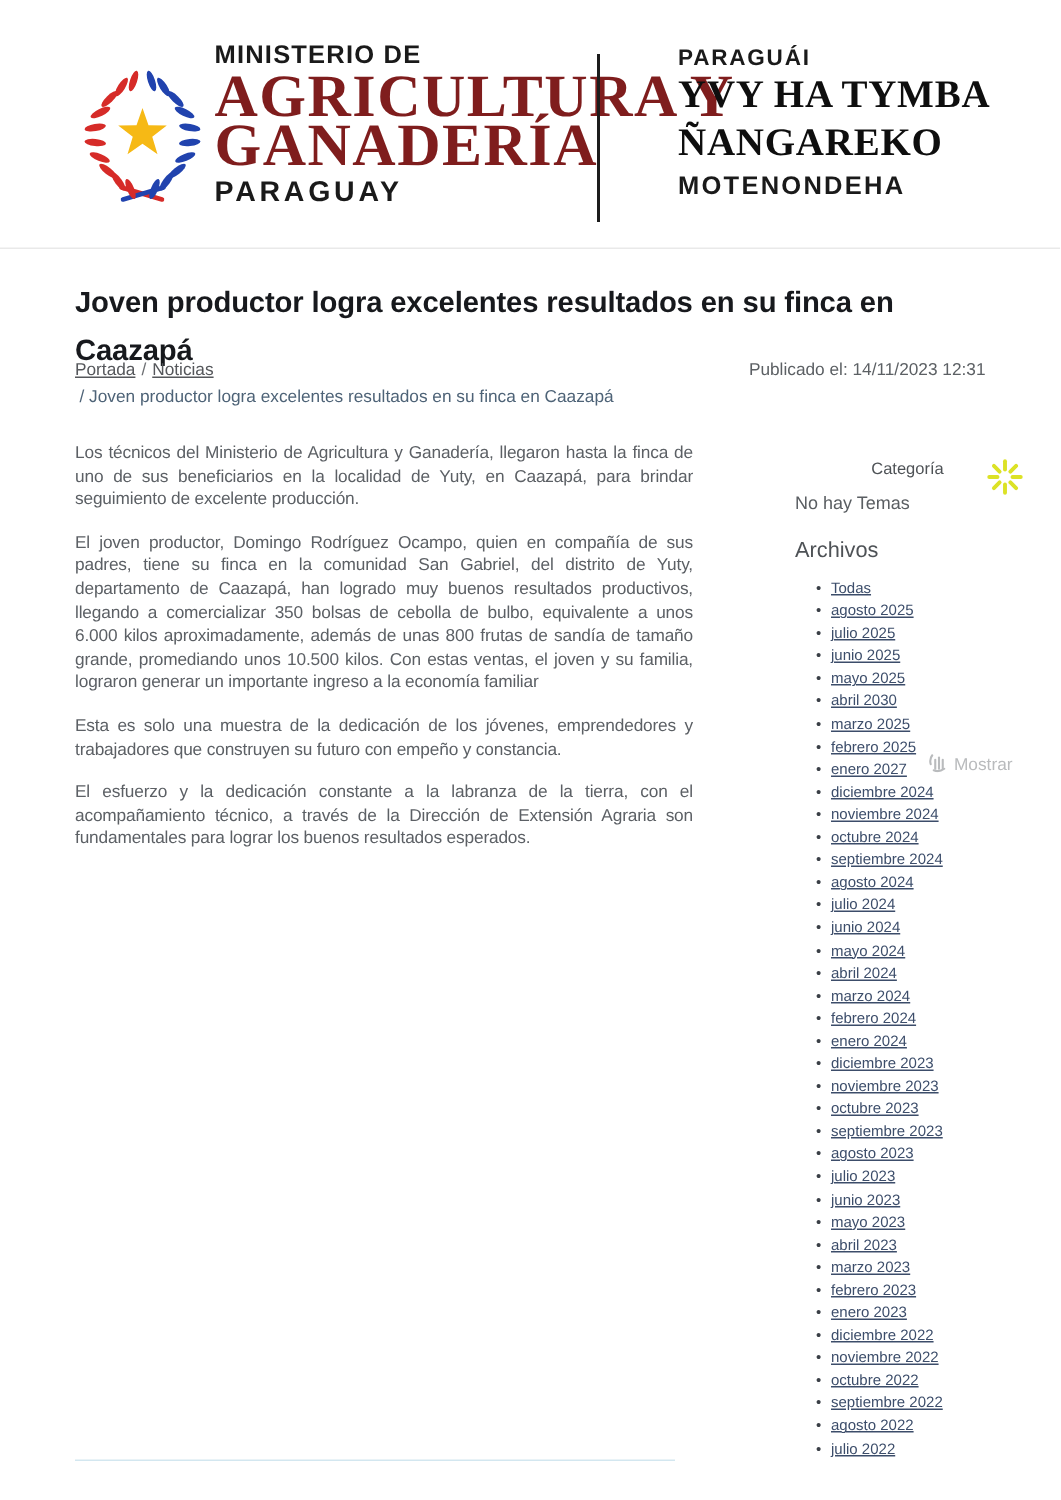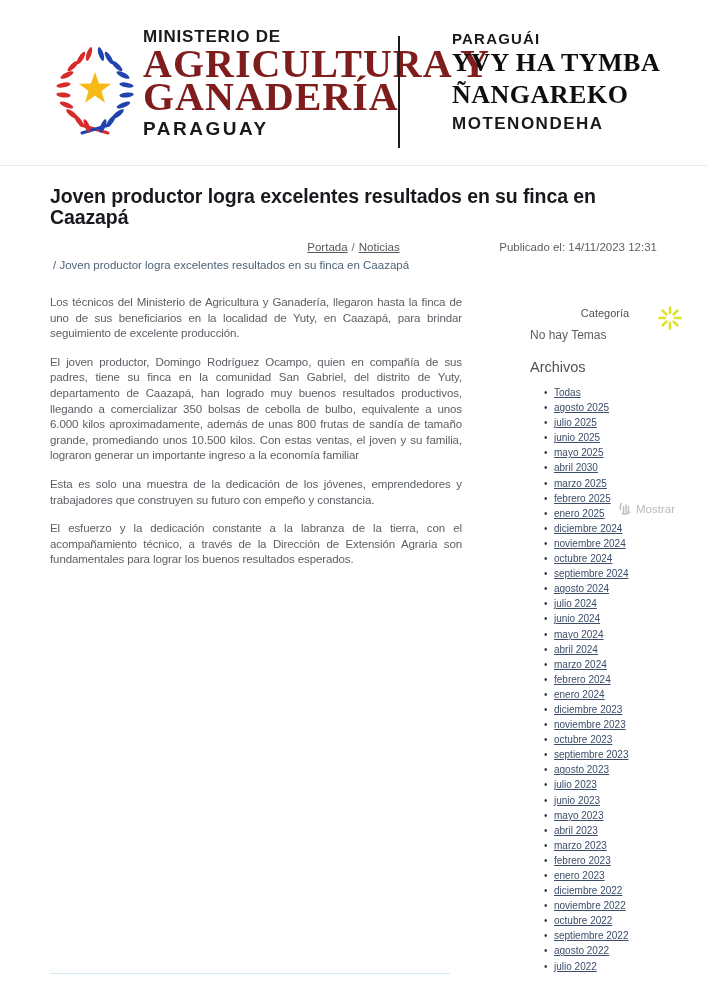--- a/index.html
+++ b/index.html
@@ -16,22 +16,22 @@
   .logo-divider{position:absolute;left:398px;top:36px;width:2px;height:112px;background:#1c1c1c;}
   .guarani-text{position:absolute;left:424px;top:30px;color:#101114;margin-left:28px;}
   .g-line1{font-size:15px;font-weight:600;letter-spacing:1.2px;color:#1a1a1a;}
   .g-line2,.g-line3{font-family:"Liberation Serif", serif;font-weight:700;font-size:26px;
                     line-height:32px;letter-spacing:.5px;color:#0e0e0e;}
   .g-line4{font-size:17px;font-weight:700;letter-spacing:1.5px;margin-top:3px;color:#1a1a1a;}
   .header-rule{position:absolute;left:0;top:165px;width:707px;height:1px;background:#e9e9e9;}
 
   
   .page-title{position:absolute;left:50px;top:186px;width:612px;font-size:19.5px;font-weight:700;
-              line-height:21px;color:#17191d;letter-spacing:-.1px;}
-  .meta-row{position:absolute;left:50px;top:241px;width:607px;font-size:11.5px;color:#55575b;text-align:center;}
+              line-height:32px;color:#17191d;letter-spacing:-.1px;}
+  .meta-row{position:absolute;left:50px;top:241px;width:607px;font-size:11.5px;color:#55575b;}
   .crumb-link{color:#55575b;text-decoration:underline;cursor:pointer;}
   .crumb-sep{color:#6d6f73;padding:0 4px;}
   .published{position:absolute;right:0;top:0;color:#5c6064;}
   .crumb-current{position:absolute;left:53px;top:259px;width:440px;font-size:11.5px;color:#4e6377;}
 
   
   .article-body{position:absolute;left:50px;top:295px;width:412px;font-size:11.5px;
                 line-height:15.6px;color:#5c6065;text-align:justify;letter-spacing:-.1px;}
   .article-body p{margin:0 0 13px 0;}
 
@@ -141,21 +141,21 @@
     <div class="side-heading2">Archivos</div>
     <ul class="archive-list">
         <li><a>Todas</a></li>
         <li><a>agosto 2025</a></li>
         <li><a>julio 2025</a></li>
         <li><a>junio 2025</a></li>
         <li><a>mayo 2025</a></li>
         <li><a>abril 2030</a></li>
         <li><a>marzo 2025</a></li>
         <li><a>febrero 2025</a></li>
-        <li><a>enero 2025</a></li>
+        <li><a>enero 2027</a></li>
         <li><a>diciembre 2024</a></li>
         <li><a>noviembre 2024</a></li>
         <li><a>octubre 2024</a></li>
         <li><a>septiembre 2024</a></li>
         <li><a>agosto 2024</a></li>
         <li><a>julio 2024</a></li>
         <li><a>junio 2024</a></li>
         <li><a>mayo 2024</a></li>
         <li><a>abril 2024</a></li>
         <li><a>marzo 2024</a></li>

